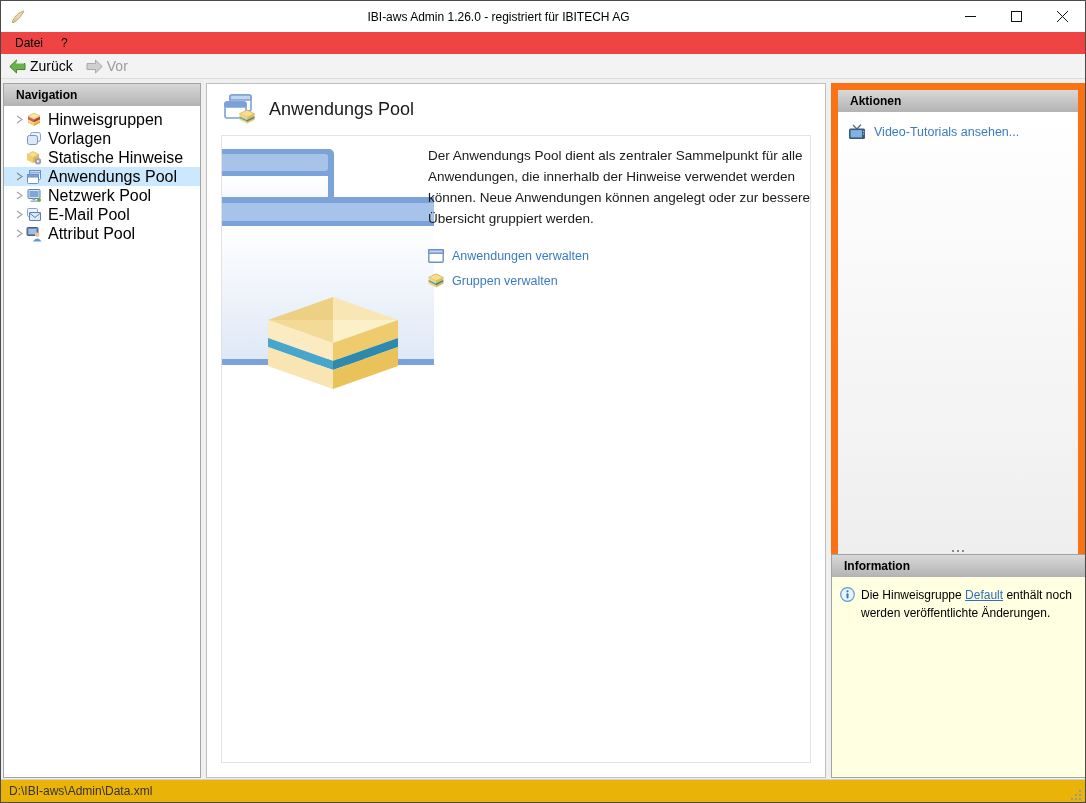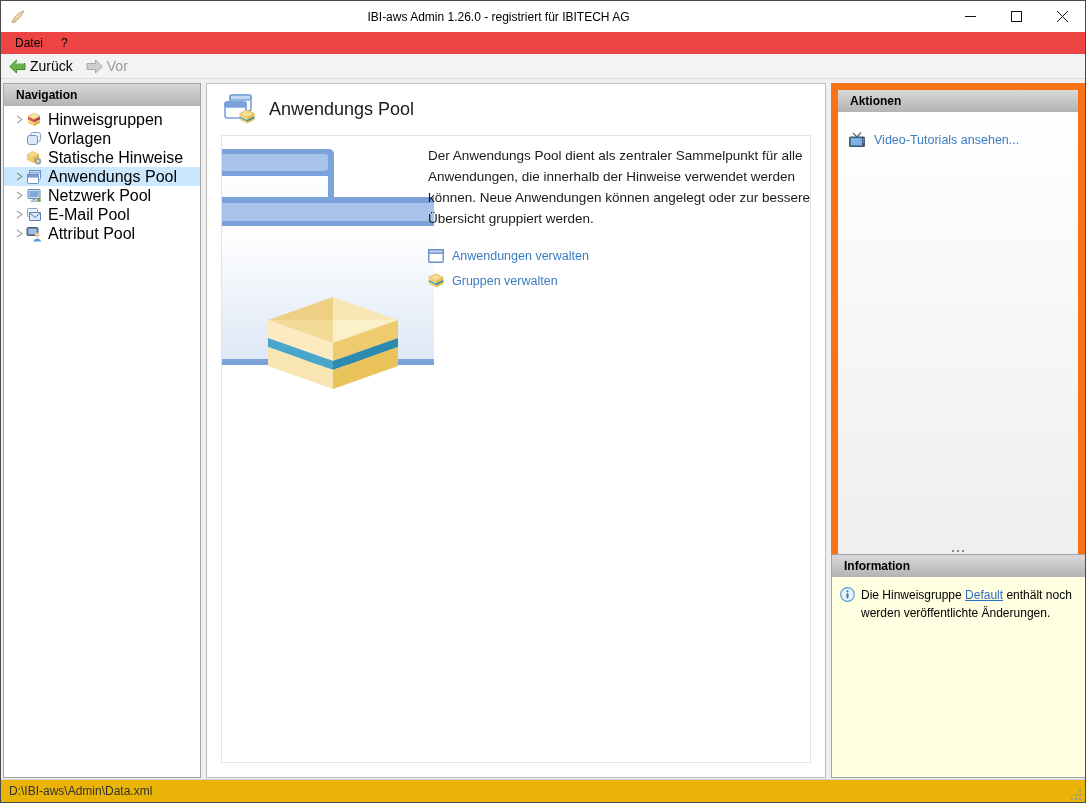--- a/index.html
+++ b/index.html
@@ -300,21 +300,21 @@
             <a class="link">Gruppen verwalten</a>
           </div>
         </div>
       </div>
     </div>
   </div>
 
   <div class="actions-panel">
     <div class="panel-header">Aktionen</div>
     <div class="actions-body">
-      <div class="link-row" style="margin-top:8px;">
+      <div class="link-row" style="margin-top:0;">
         <svg width="18" height="16" viewBox="0 0 18 16">
           <path d="M5 1 L9 5 M13 0.5 L9 5" stroke="#5a6a7a" stroke-width="1.2" fill="none"></path>
           <rect x="1" y="4.5" width="16" height="10.5" rx="1.5" fill="#3c5a78"></rect>
           <rect x="2.6" y="6.1" width="11.4" height="7.3" fill="#7fb2e5"></rect>
           <circle cx="15.6" cy="7.5" r="0.8" fill="#9fc0da"></circle>
           <circle cx="15.6" cy="10" r="0.8" fill="#9fc0da"></circle>
         </svg>
         <a class="link">Video-Tutorials ansehen...</a>
       </div>
     </div>

